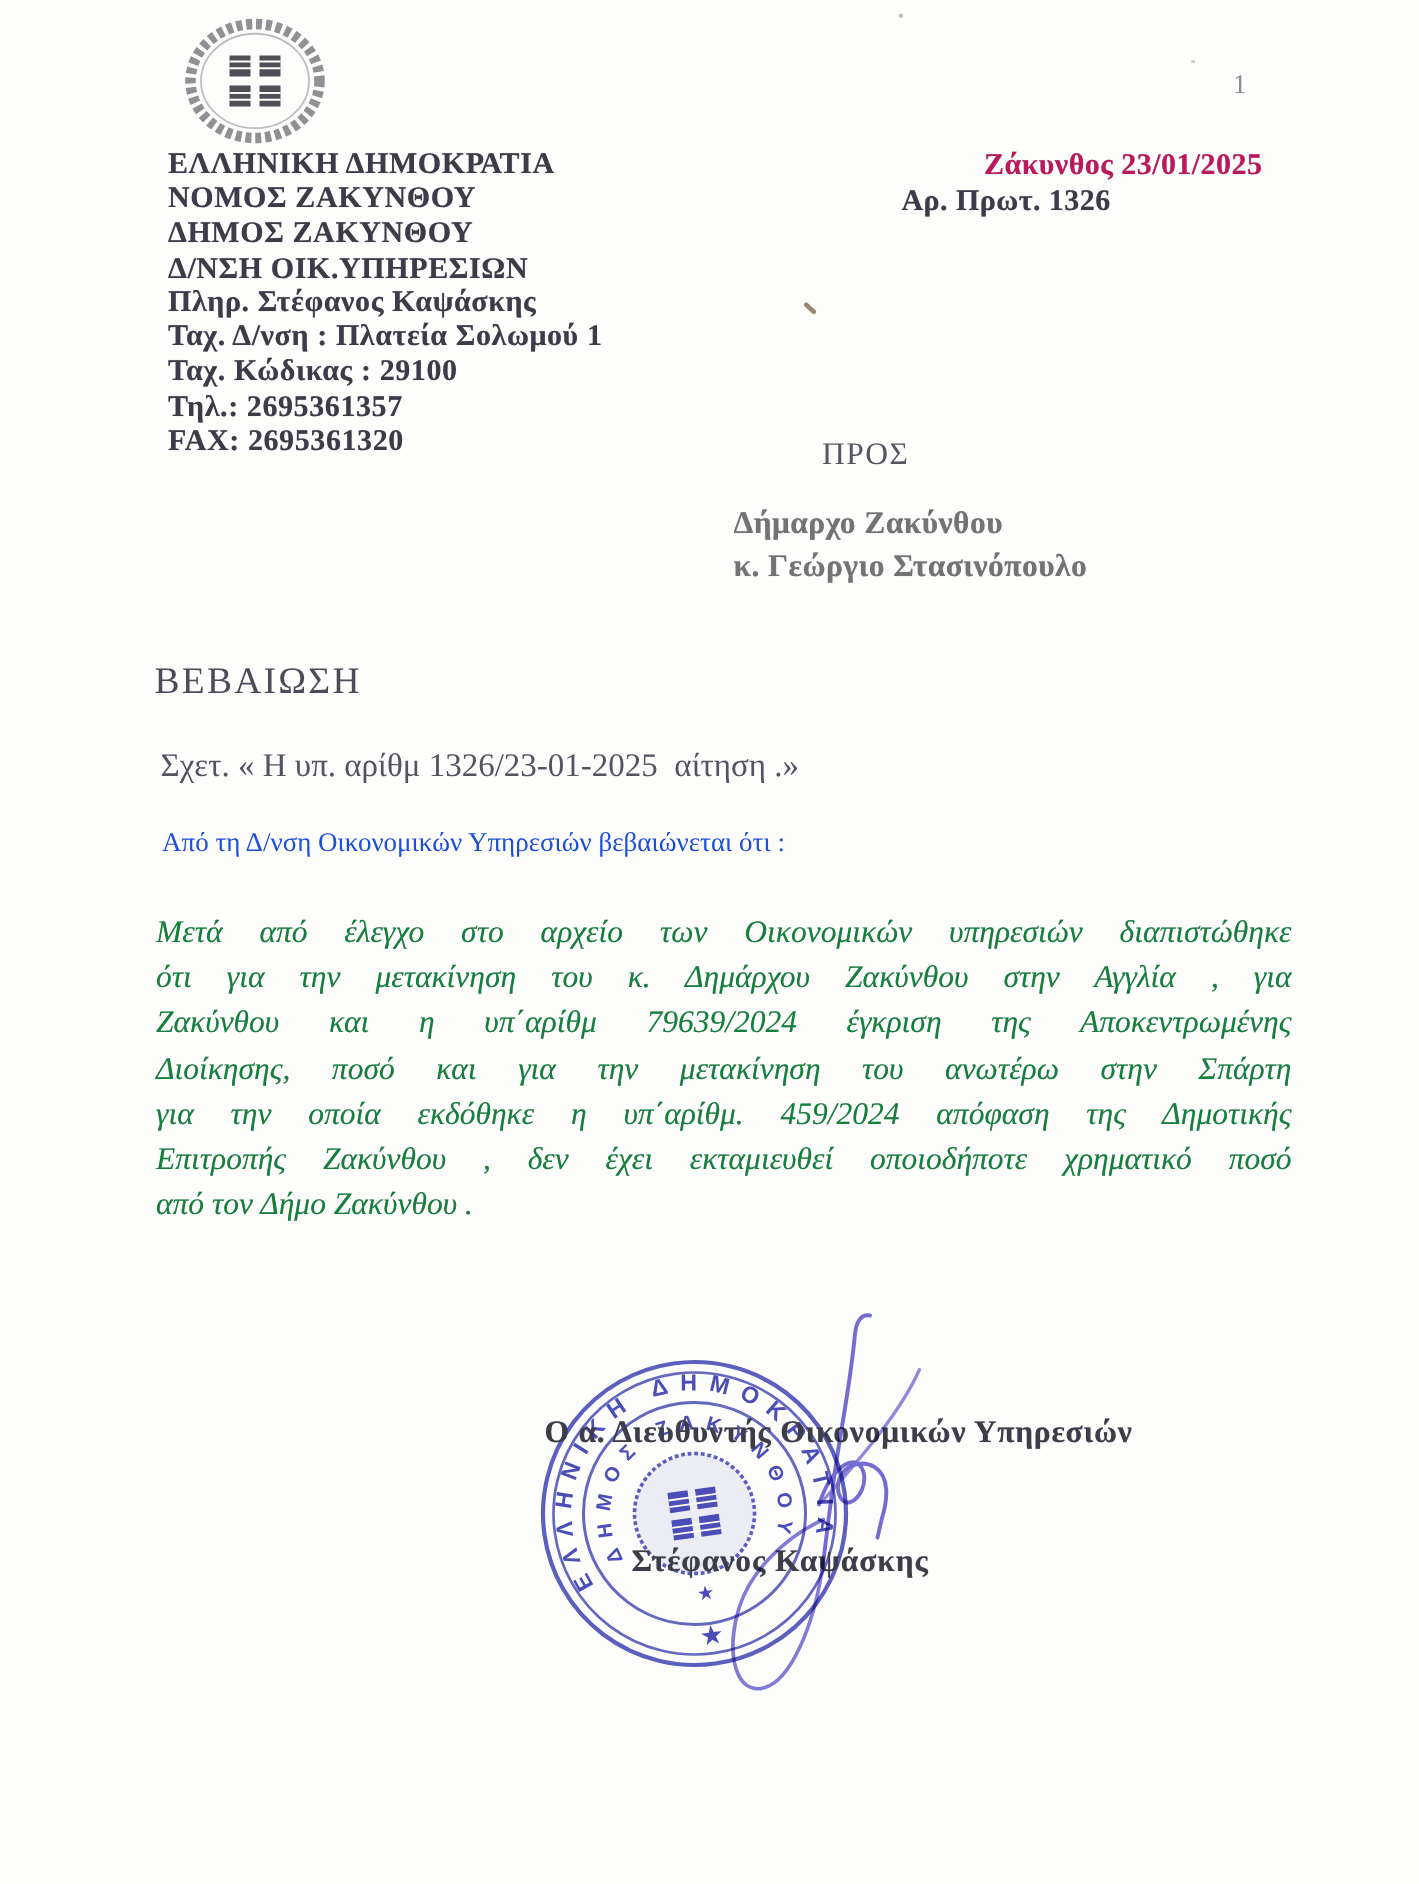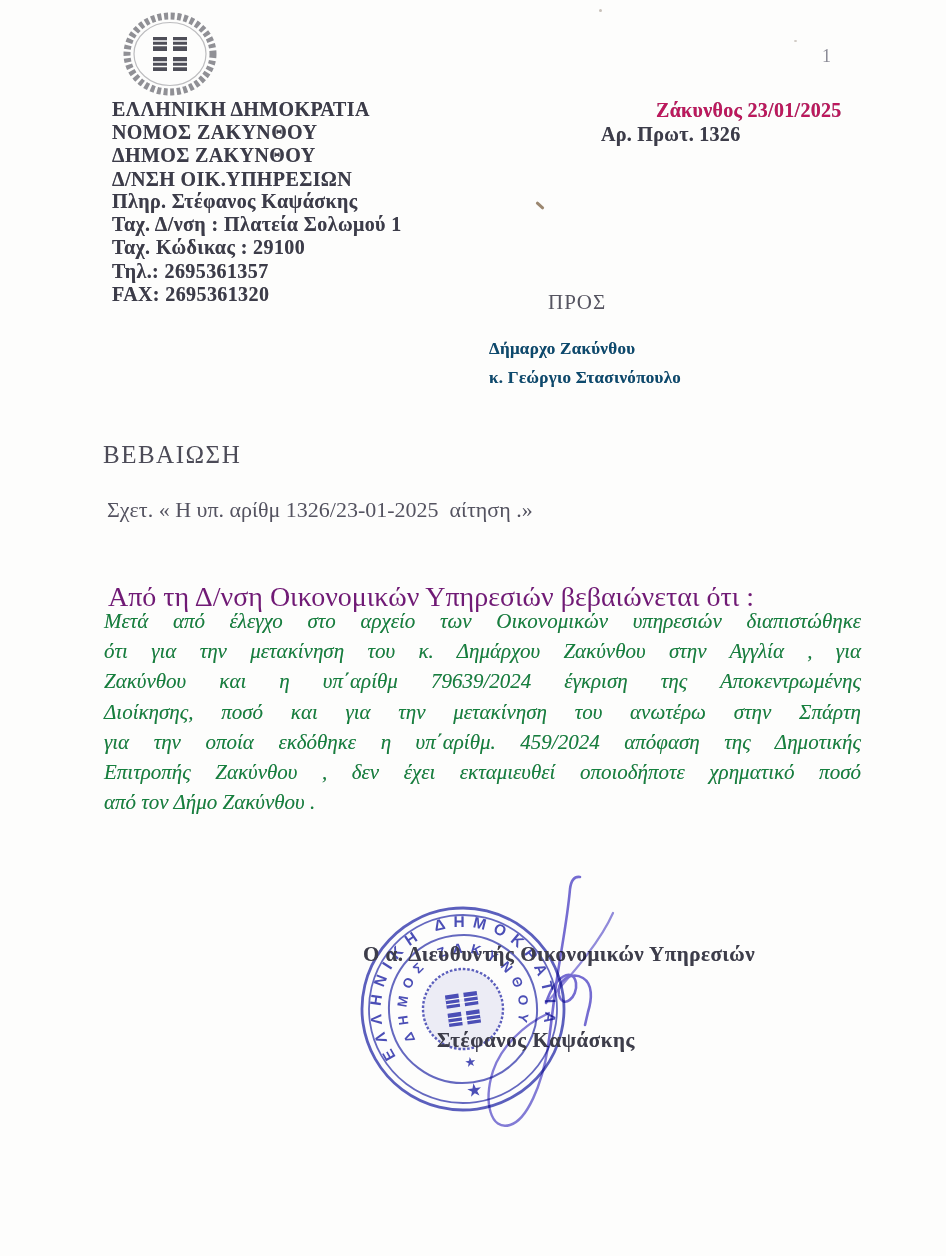--- a/index.html
+++ b/index.html
@@ -22,39 +22,39 @@
     text-shadow:0 0 .5px rgba(60,60,73,.55);
   }
   .contact-block{left:112px;top:190px;}
   .place-date{left:619px;top:99px;font-weight:bold;font-size:20px;color:#be185d;
     letter-spacing:.3px;text-shadow:0 0 .5px rgba(60,60,73,.55);margin-left:37px;}
   .protocol{left:601px;top:123px;font-weight:bold;font-size:20px;color:#3c3c49;
     letter-spacing:.3px;text-shadow:0 0 .5px rgba(60,60,73,.55);}
   
   .pros-label{left:548px;top:290px;font-size:21px;color:#565561;letter-spacing:1px;}
   .recipient-block{left:489px;top:334px;}
-  .recipient-line{font-weight:bold;font-size:17px;line-height:29px;color:#0c4a6e;
+  .recipient-line{font-weight:bold;font-size:21px;line-height:29px;color:#737373;
     letter-spacing:.3px;white-space:nowrap;text-shadow:0 0 .5px rgba(62,62,75,.5);}
   
   .doc-title{left:103px;top:441px;width:640px;text-align:left;
     font-size:25px;letter-spacing:1.5px;color:#4c4b57;}
   .ref-line{left:107px;top:497px;font-size:22px;color:#545360;white-space:pre;}
-  .intro-line{left:108px;top:581px;font-size:28px;color:#701a75;}
+  .intro-line{left:108px;top:551px;font-size:18px;color:#1d4ed8;}
   .paragraph{left:104px;top:606px;width:757px;}
   .body-line{
     font-size:21px;line-height:30.2px;color:#15803d;
     text-align:justify;text-align-last:justify;
     text-shadow:0 0 .4px rgba(83,82,94,.4);
     font-style:italic;
   }
   .body-line.last{text-align-last:left;}
   
   .sig-role{left:363px;top:942px;font-weight:bold;font-size:21px;color:#3d3d4a;
     letter-spacing:.5px;white-space:nowrap;text-shadow:0 0 .5px rgba(61,61,74,.5);}
-  .sig-name{left:437px;top:1028px;font-weight:bold;font-size:21px;color:#3d3d4a;
+  .sig-name{left:421px;top:1028px;font-weight:bold;font-size:21px;color:#3d3d4a;
     letter-spacing:.6px;white-space:nowrap;text-shadow:0 0 .5px rgba(61,61,74,.5);}
   .stamp-svg{left:352px;top:897px;mix-blend-mode:multiply;opacity:.92;}
   .ink-svg{left:430px;top:872px;mix-blend-mode:multiply;}
   
   .speck-brown{left:535px;top:204px;width:10px;height:3px;background:#8a7257;
     border-radius:2px;transform:rotate(42deg);opacity:.85;}
   .speck-1{left:599px;top:9px;width:3px;height:3px;background:#c8c1ba;border-radius:50%;}
   .speck-2{left:794px;top:40px;width:3px;height:2px;background:#cfc9c3;border-radius:50%;}
 </style>
 </head>

